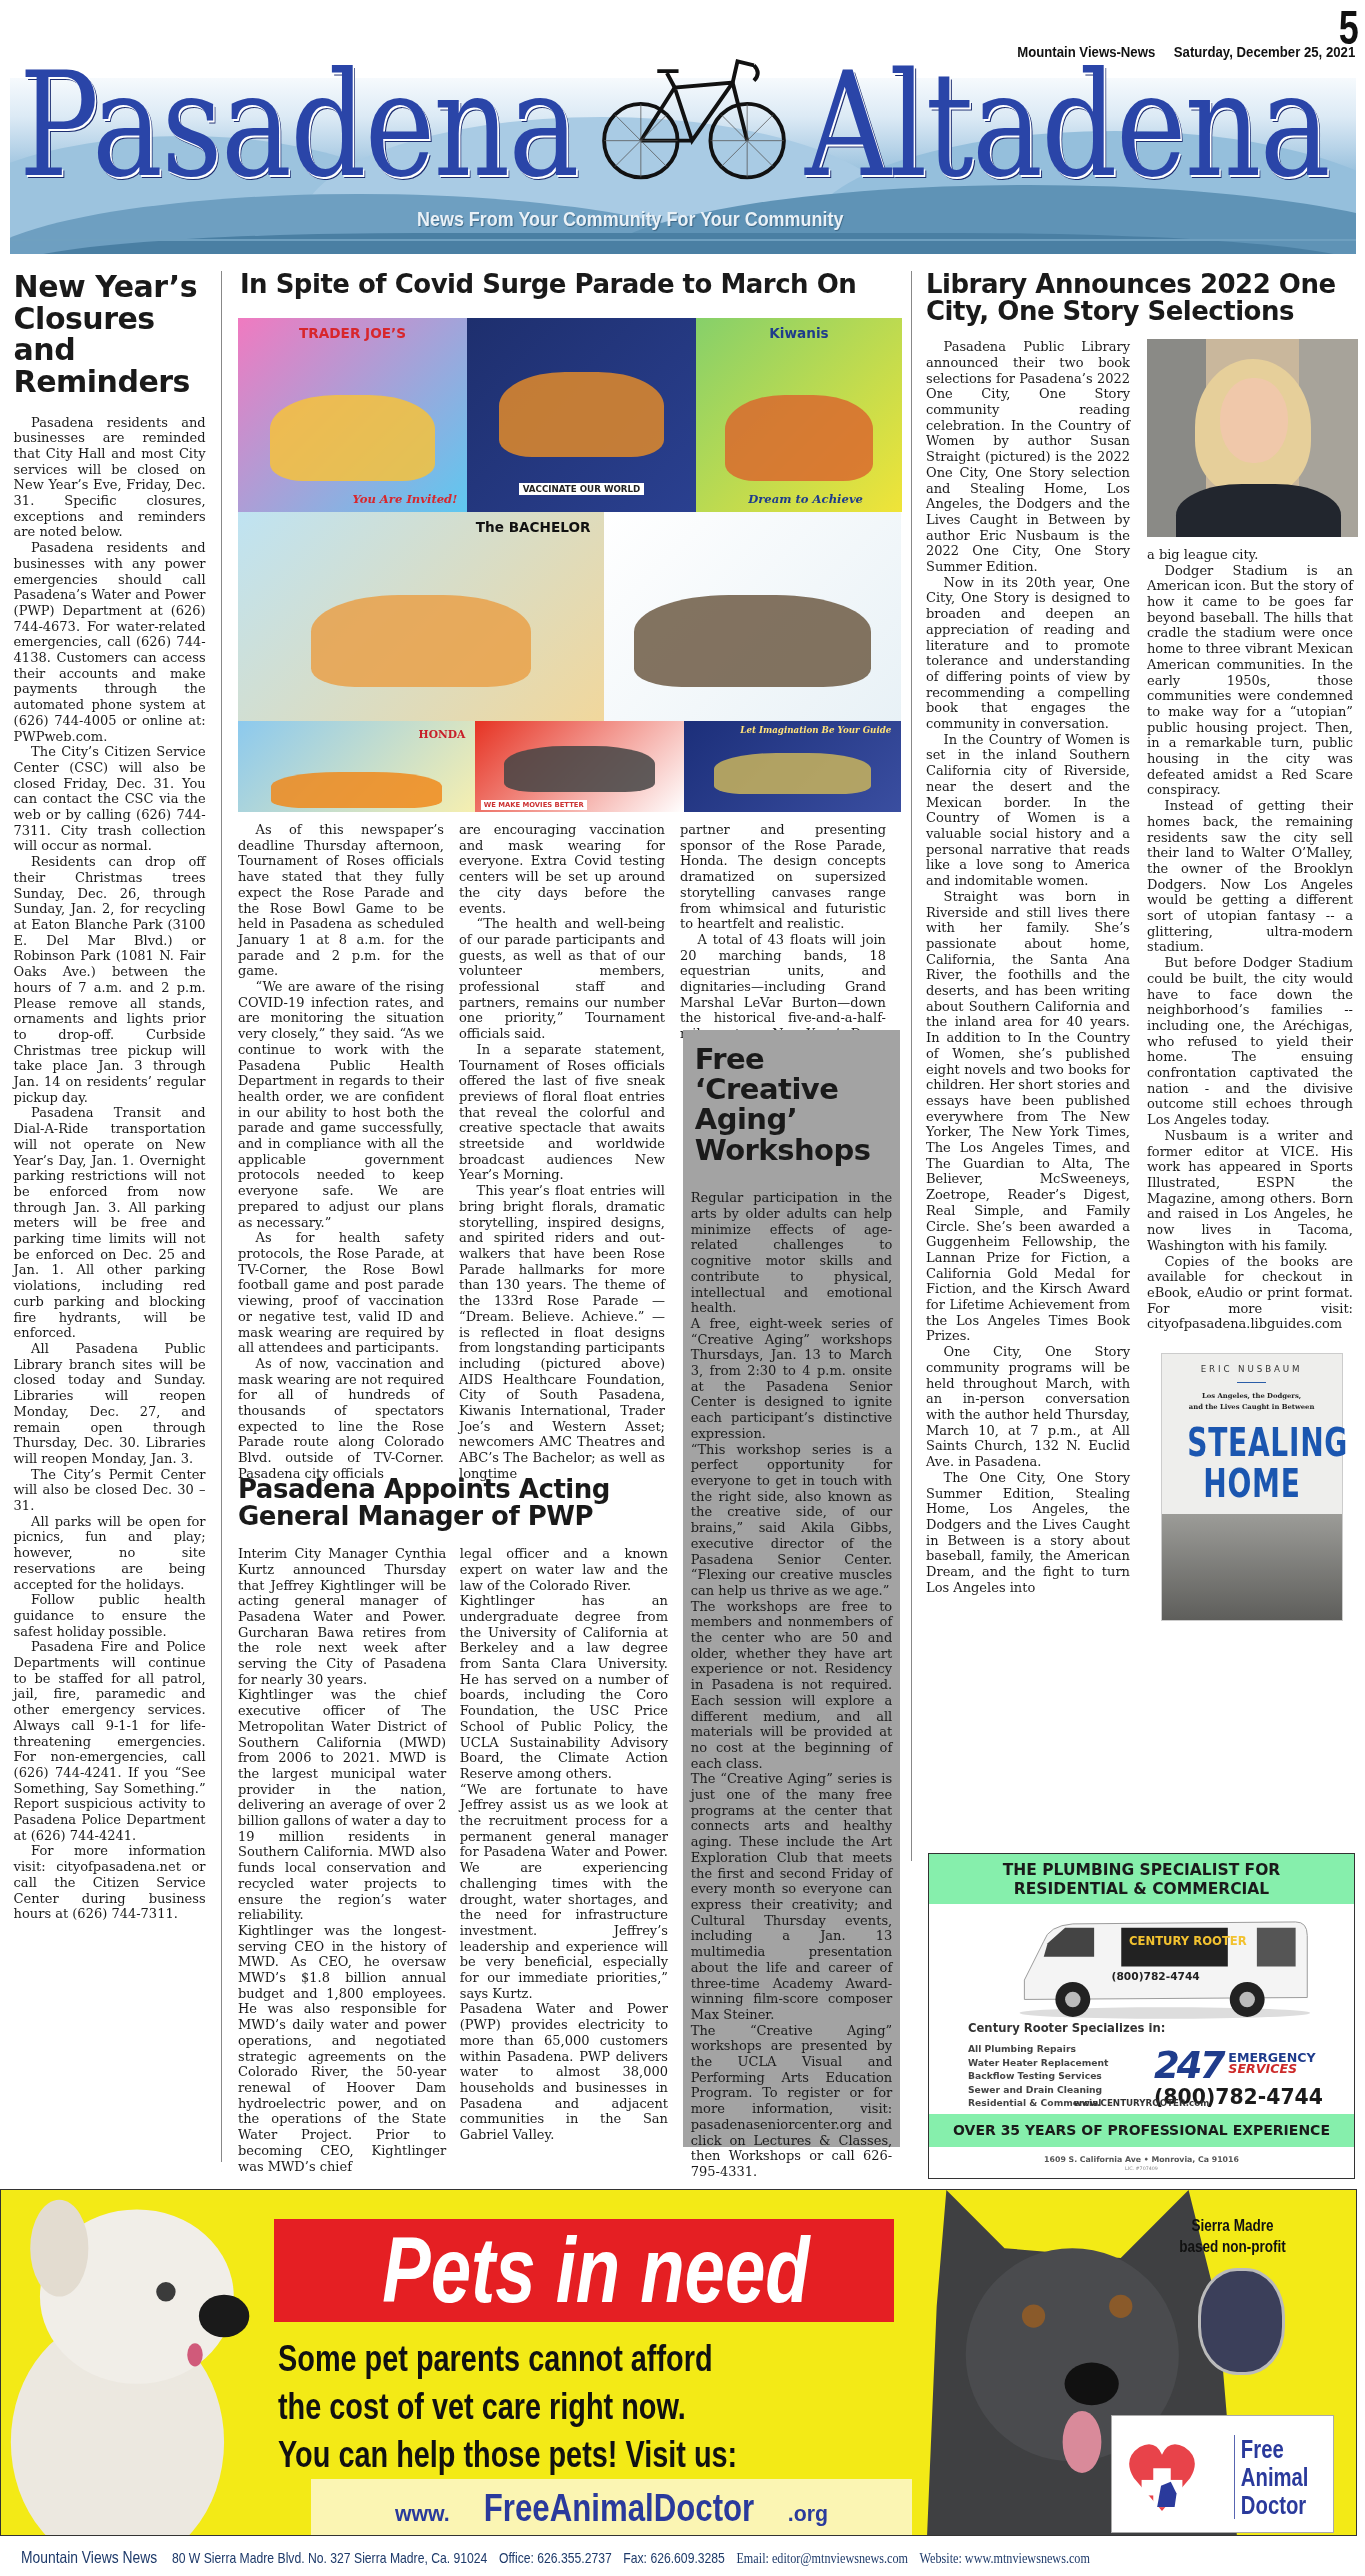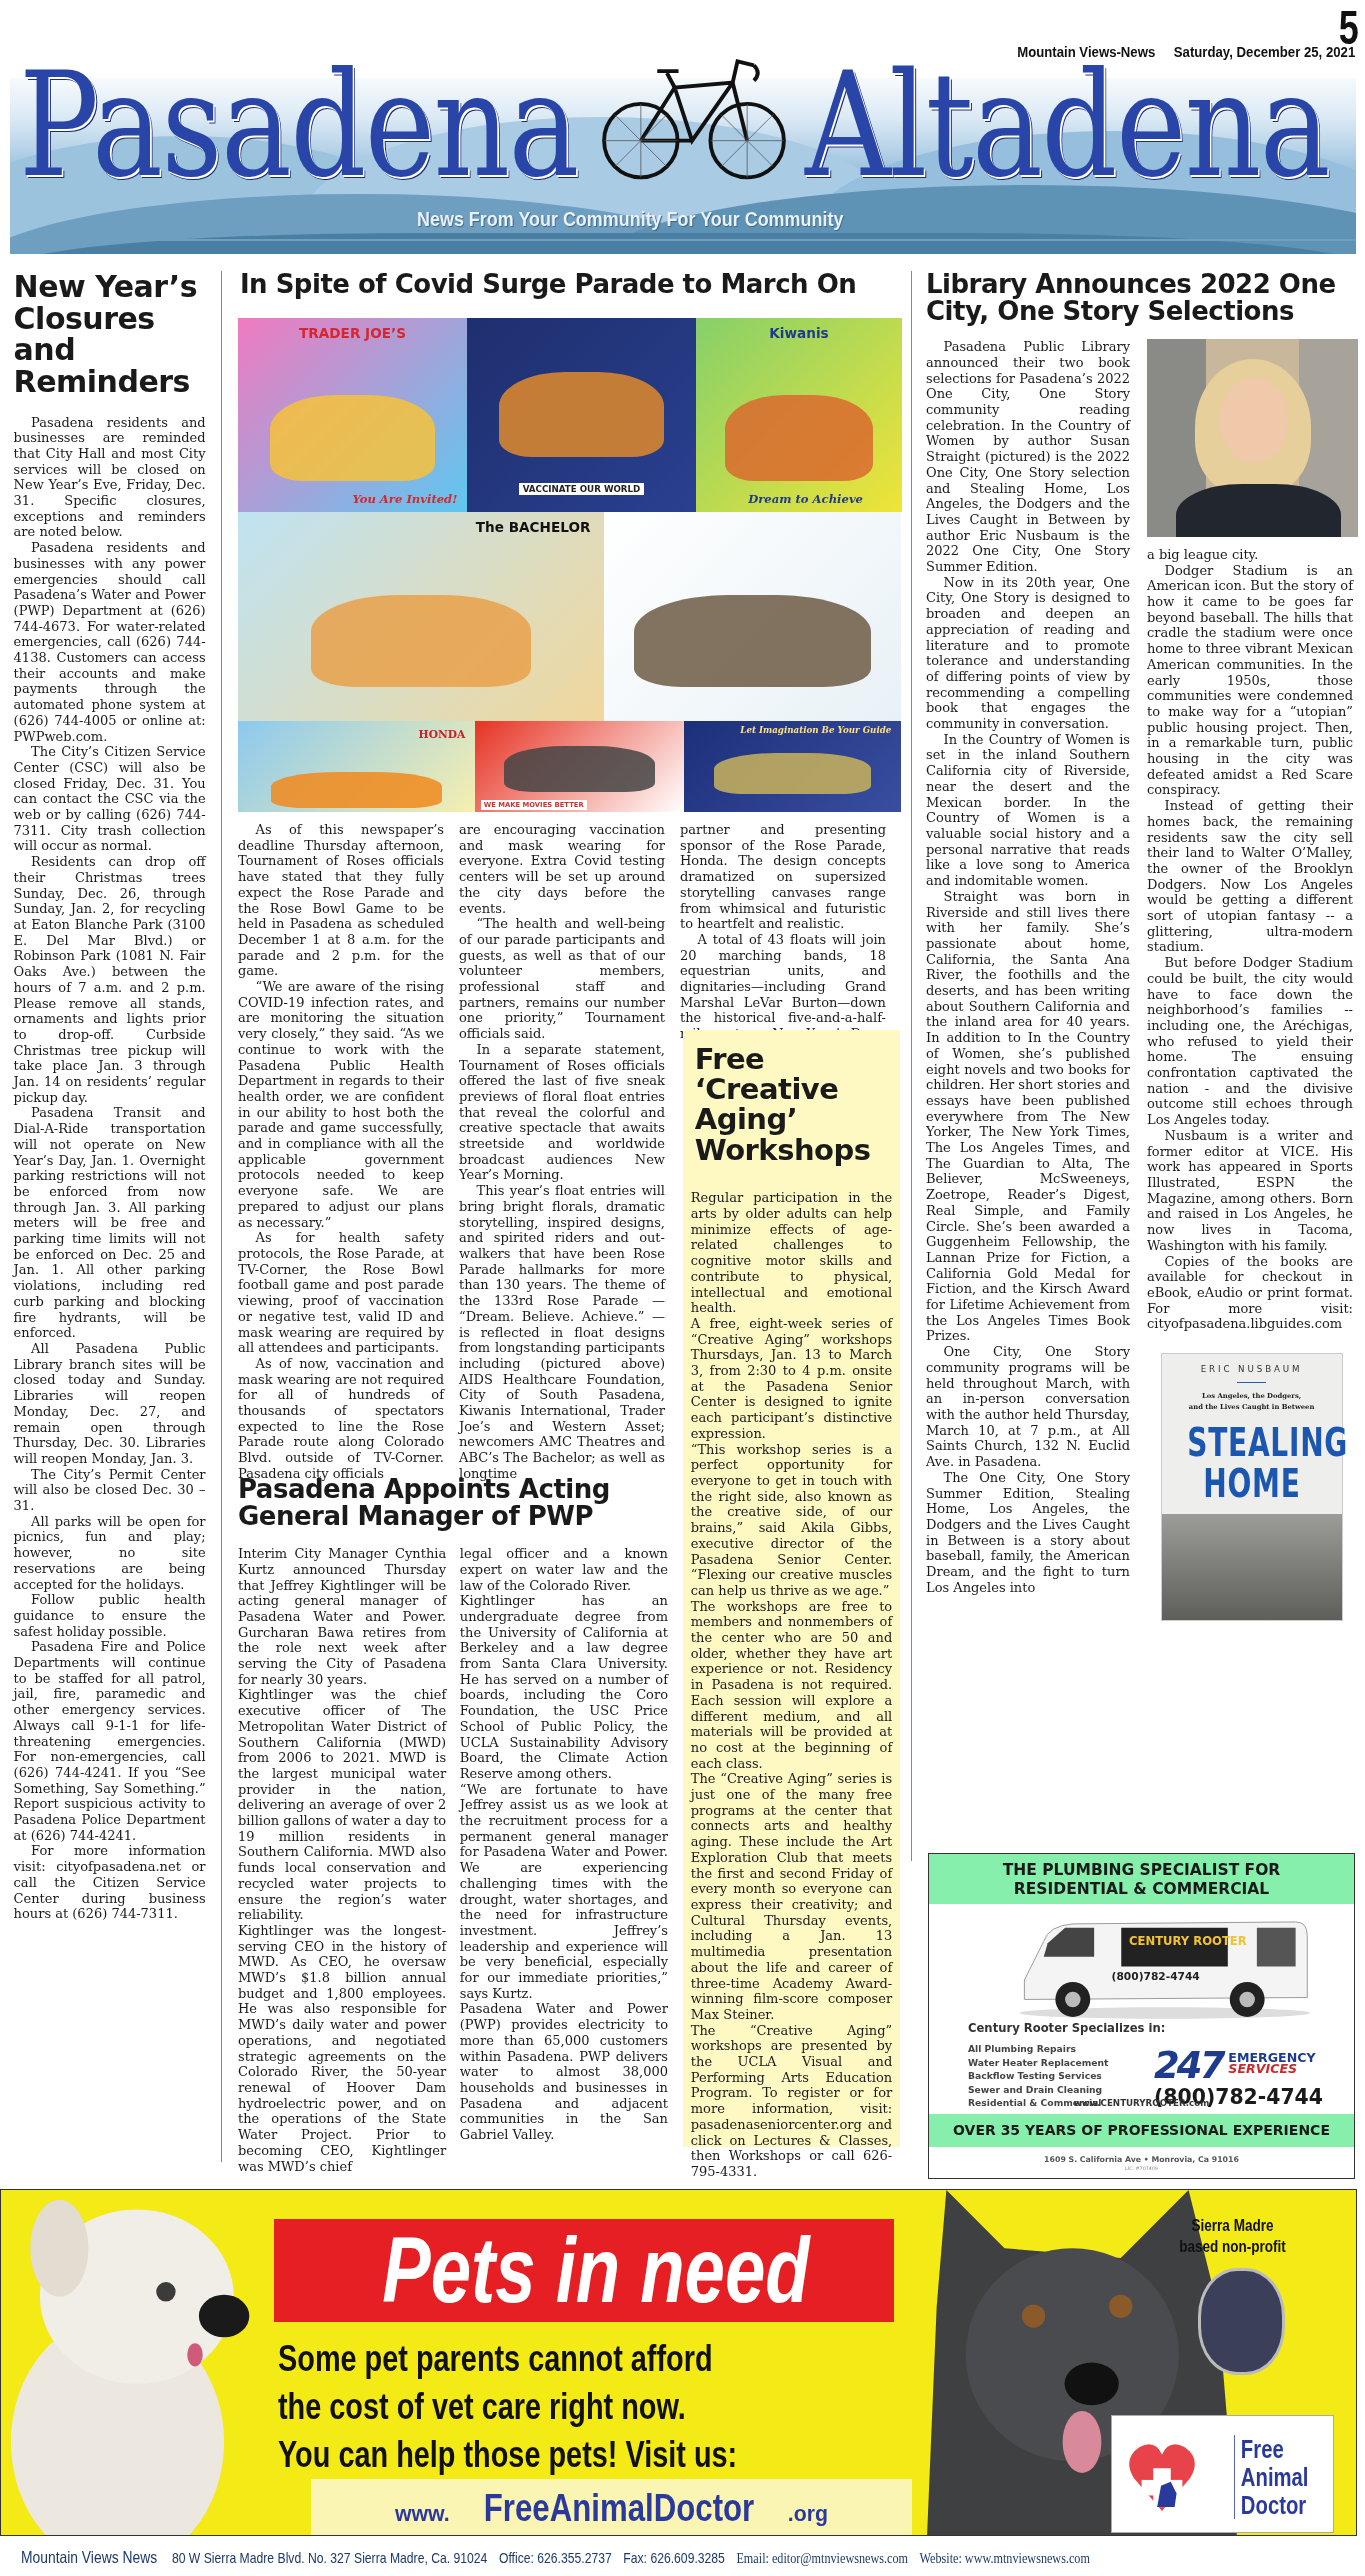--- a/index.html
+++ b/index.html
@@ -43,21 +43,21 @@
   .two-col > div { flex: 1; }
 
   .parade-text { position: absolute; left: 238px; top: 822px; width: 659px; }
   .parade-text .c1, .parade-text .c2, .parade-text .c3 { position: absolute; top: 0; width: 206px; }
   .parade-text .c1 { left: 0; } .parade-text .c2 { left: 221px; } .parade-text .c3 { left: 442px; }
 
   .pwp { position: absolute; left: 238px; top: 1476px; width: 430px; }
   .pwp h2 { font-size: 26px; margin-bottom: 15.5px; }
   .pwp .text p { text-indent: 0; }
 
-  .aging { position: absolute; left: 683px; top: 1030px; width: 217px; height: 1117px; background: #fef9c3; padding: 13.6px 7.8px 0 7.8px; }
+  .aging { position: absolute; left: 683px; top: 1030px; width: 217px; height: 1117px; background: #a3a3a3; padding: 13.6px 7.8px 0 7.8px; }
   .aging h2 { font-size: 29px; margin: 0 0 25px 3.9px; }
   .aging .text p { text-indent: 0; }
 
   .right-col { position: absolute; left: 926px; top: 271px; width: 427px; }
   .right-col h2 { font-size: 26px; margin-bottom: 13.6px; }
   .lib-body { position: relative; }
   .lib-c1 { position: absolute; left: 0; top: 0; width: 204px; }
   .lib-c2 { position: absolute; left: 221px; top: 0; width: 206px; }
   .portrait { width: 211px; height: 198px; background: linear-gradient(90deg,#8a8a86 0 28%, #c9b79c 28% 72%, #a7a39a 72%); position: relative; overflow: hidden; margin-bottom: 9.7px; }
   .portrait .hair { position: absolute; left: 48px; top: 19.4px; width: 116px; height: 136px; background: #e6cf9a; border-radius: 50% 50% 40% 40%; }
@@ -201,21 +201,21 @@
       </div>
     <div class="tile" id="t7" style="left: 446px; top: 403px; width: 217px; height: 91px; background: linear-gradient(135deg, rgb(28, 47, 122), rgb(58, 78, 160)); color: rgb(255, 226, 122);">
         <span class="sub" style="top:3.9px;bottom:auto;font-size:8.7px">Let Imagination Be Your Guide</span>
         <div class="float" style="background:#c9b45c;bottom:20%;height:44%"></div>
       </div>
   </div>
 </section>
 
 <div class="parade-text text">
   <div class="c1">
-    <p>As of this newspaper’s deadline Thursday afternoon, Tournament of Roses officials have stated that they fully expect the Rose Parade and the Rose Bowl Game to be held in Pasadena as scheduled December 1 at 8 a.m. for the parade and 2 p.m. for the game.</p>
+    <p>As of this newspaper’s deadline Thursday afternoon, Tournament of Roses officials have stated that they fully expect the Rose Parade and the Rose Bowl Game to be held in Pasadena as scheduled January 1 at 8 a.m. for the parade and 2 p.m. for the game.</p>
     <p>“We are aware of the rising COVID-19 infection rates, and are monitoring the situation very closely,” they said. “As we continue to work with the Pasadena Public Health Department in regards to their health order, we are confident in our ability to host both the parade and game successfully, and in compliance with all the applicable government protocols needed to keep everyone safe. We are prepared to adjust our plans as necessary.”</p>
     <p>As for health safety protocols, the Rose Parade, at TV-Corner, the Rose Bowl football game and post parade viewing, proof of vaccination or negative test, valid ID and mask wearing are required by all attendees and participants.</p>
     <p>As of now, vaccination and mask wearing are not required for all of hundreds of thousands of spectators expected to line the Rose Parade route along Colorado Blvd. outside of TV-Corner. Pasadena city officials</p>
   </div>
   <div class="c2">
     <p class="noindent">are encouraging vaccination and mask wearing for everyone. Extra Covid testing centers will be set up around the city days before the events.</p>
     <p>“The health and well-being of our parade participants and guests, as well as that of our volunteer members, professional staff and partners, remains our number one priority,” Tournament officials said.</p>
     <p>In a separate statement, Tournament of Roses officials offered the last of five sneak previews of floral float entries that reveal the colorful and creative spectacle that awaits streetside and worldwide broadcast audiences New Year’s Morning.</p>
     <p>This year’s float entries will bring bright florals, dramatic storytelling, inspired designs, and spirited riders and out-walkers that have been Rose Parade hallmarks for more than 130 years. The theme of the 133rd Rose Parade — “Dream. Believe. Achieve.” — is reflected in float designs from longstanding participants including (pictured above) AIDS Healthcare Foundation, City of South Pasadena, Kiwanis International, Trader Joe’s and Western Asset; newcomers AMC Theatres and ABC’s The Bachelor; as well as longtime</p>
   </div>

